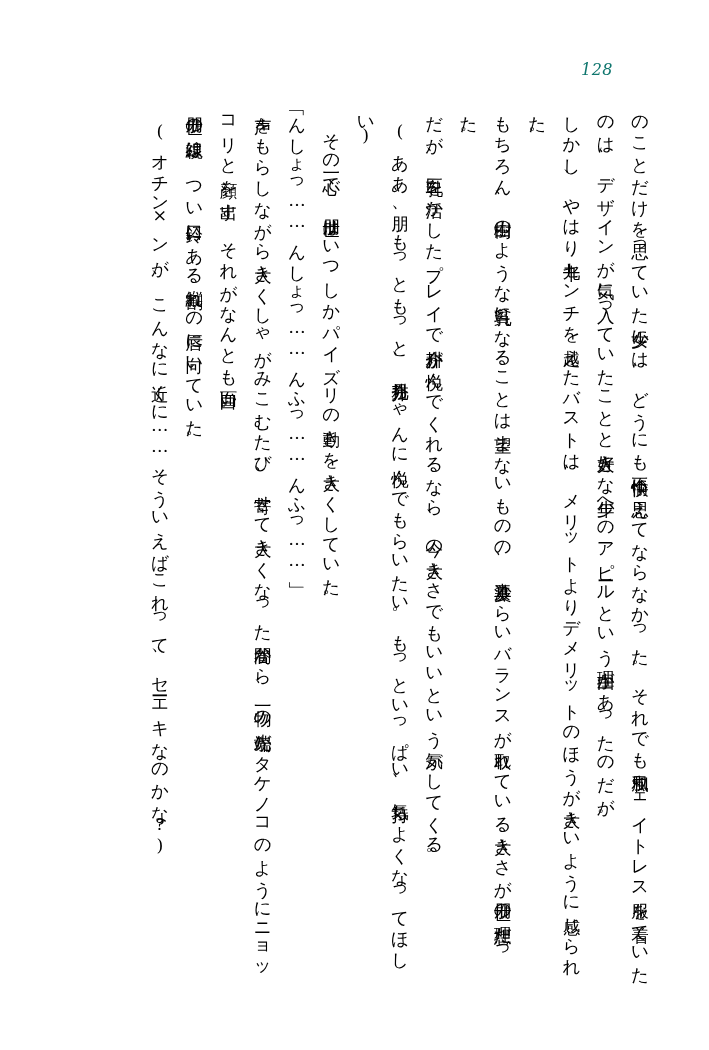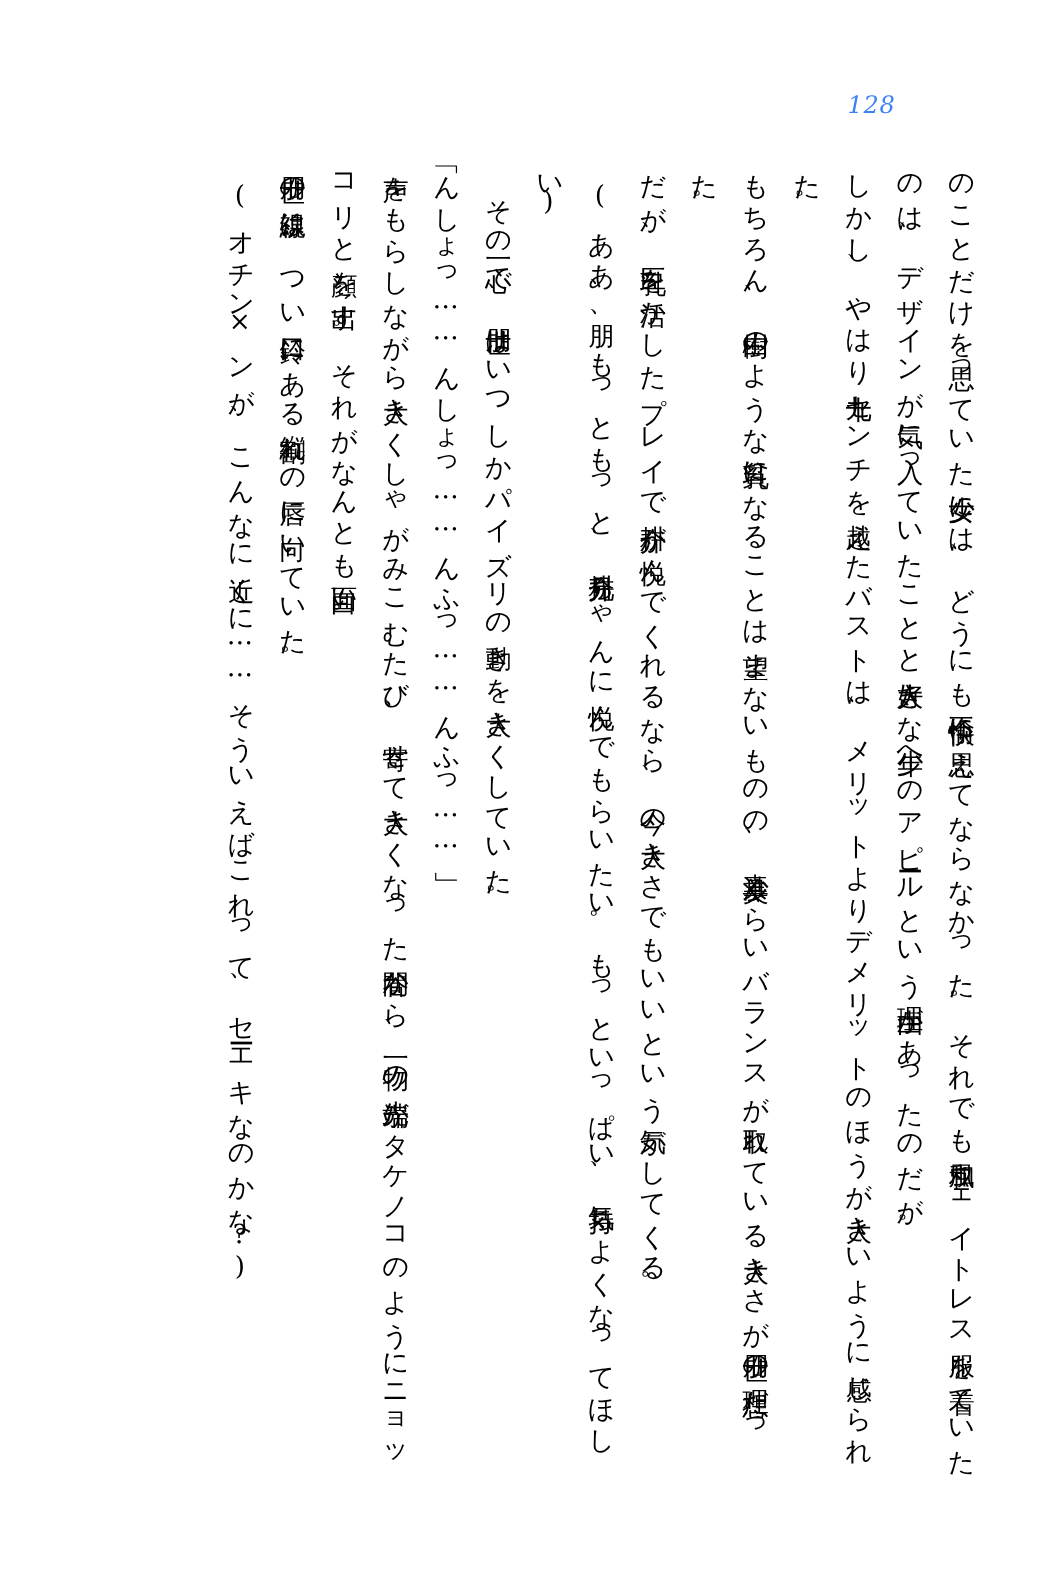--- a/index.html
+++ b/index.html
@@ -19,26 +19,26 @@
     position: absolute;
     left: 0;
     top: 0;
     width: 709px;
     height: 1050px;
     background: #ffffff;
   }
   .page-number {
     position: absolute;
     top: 60px;
-    right: 112px;
+    right: 96px;
     font-size: 16px;
     font-style: italic;
     font-family: "DejaVu Serif", "Liberation Serif", serif;
     letter-spacing: 0.5px;
-    color: #3b82f6;
+    color: #0f766e;
   }
   .text-body {
     position: absolute;
     top: 104px;
     right: 52px;
     left: 52px;
     height: 880px;
     writing-mode: vertical-rl;
     -webkit-writing-mode: vertical-rl;
     text-orientation: upright;

